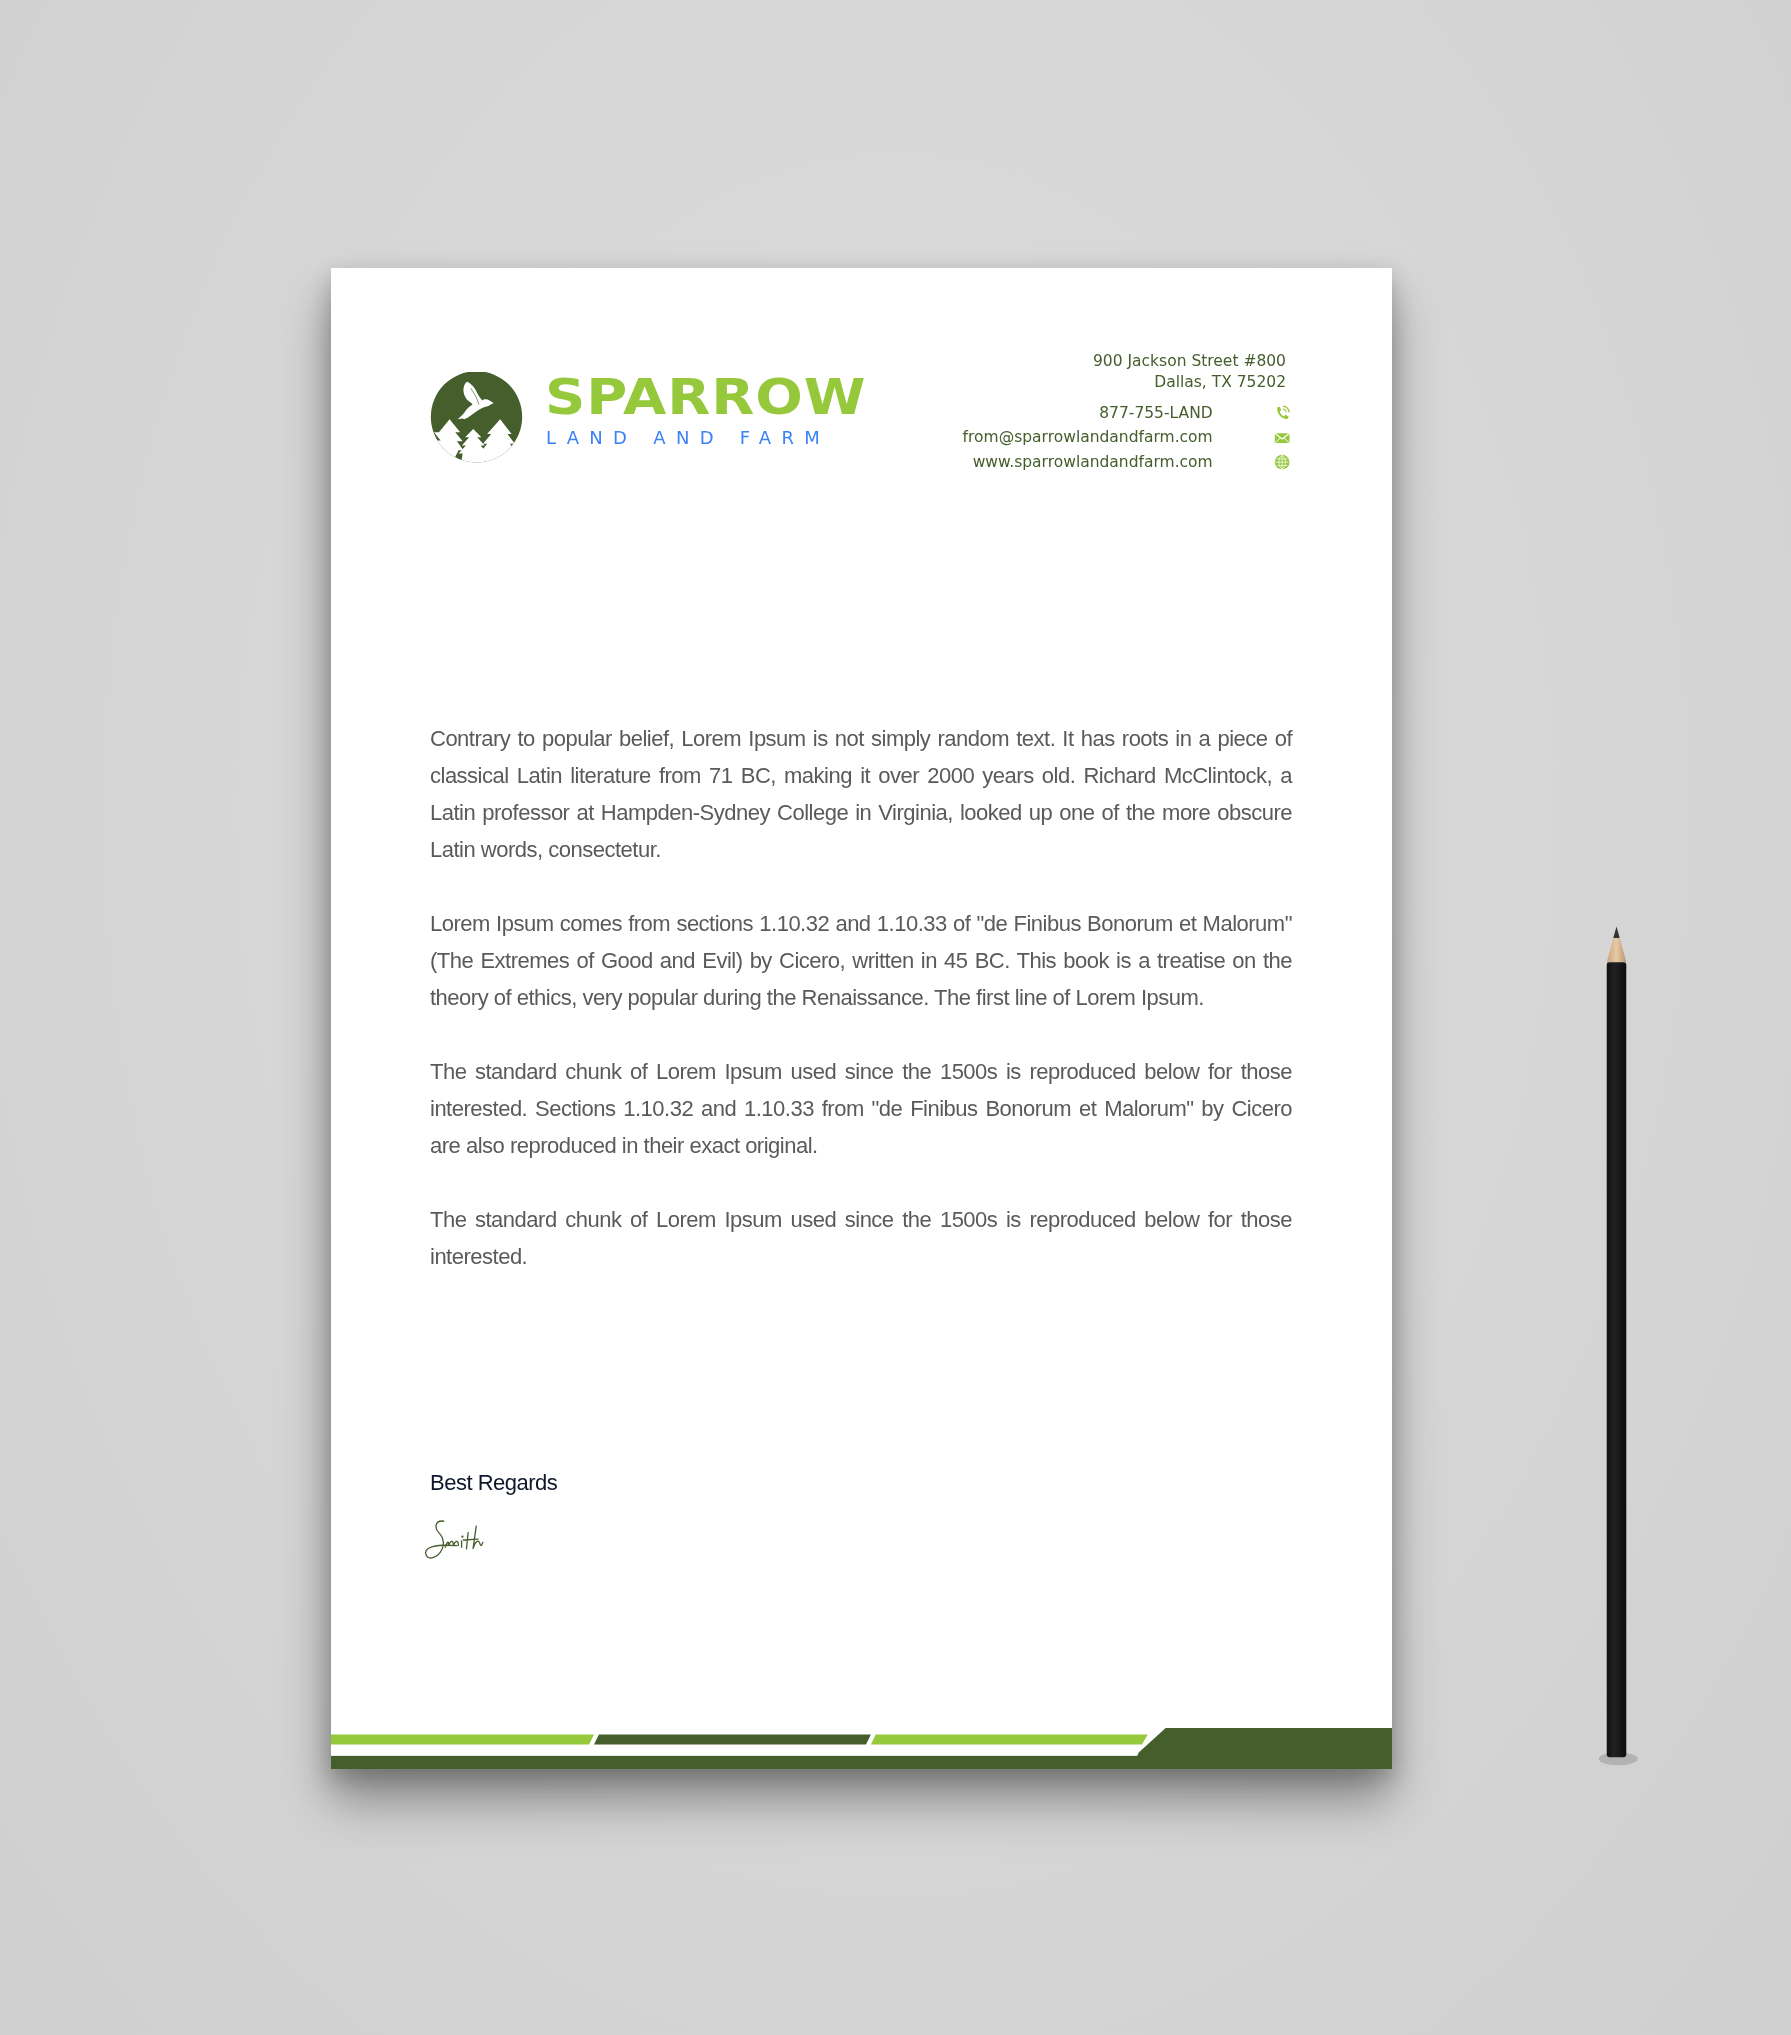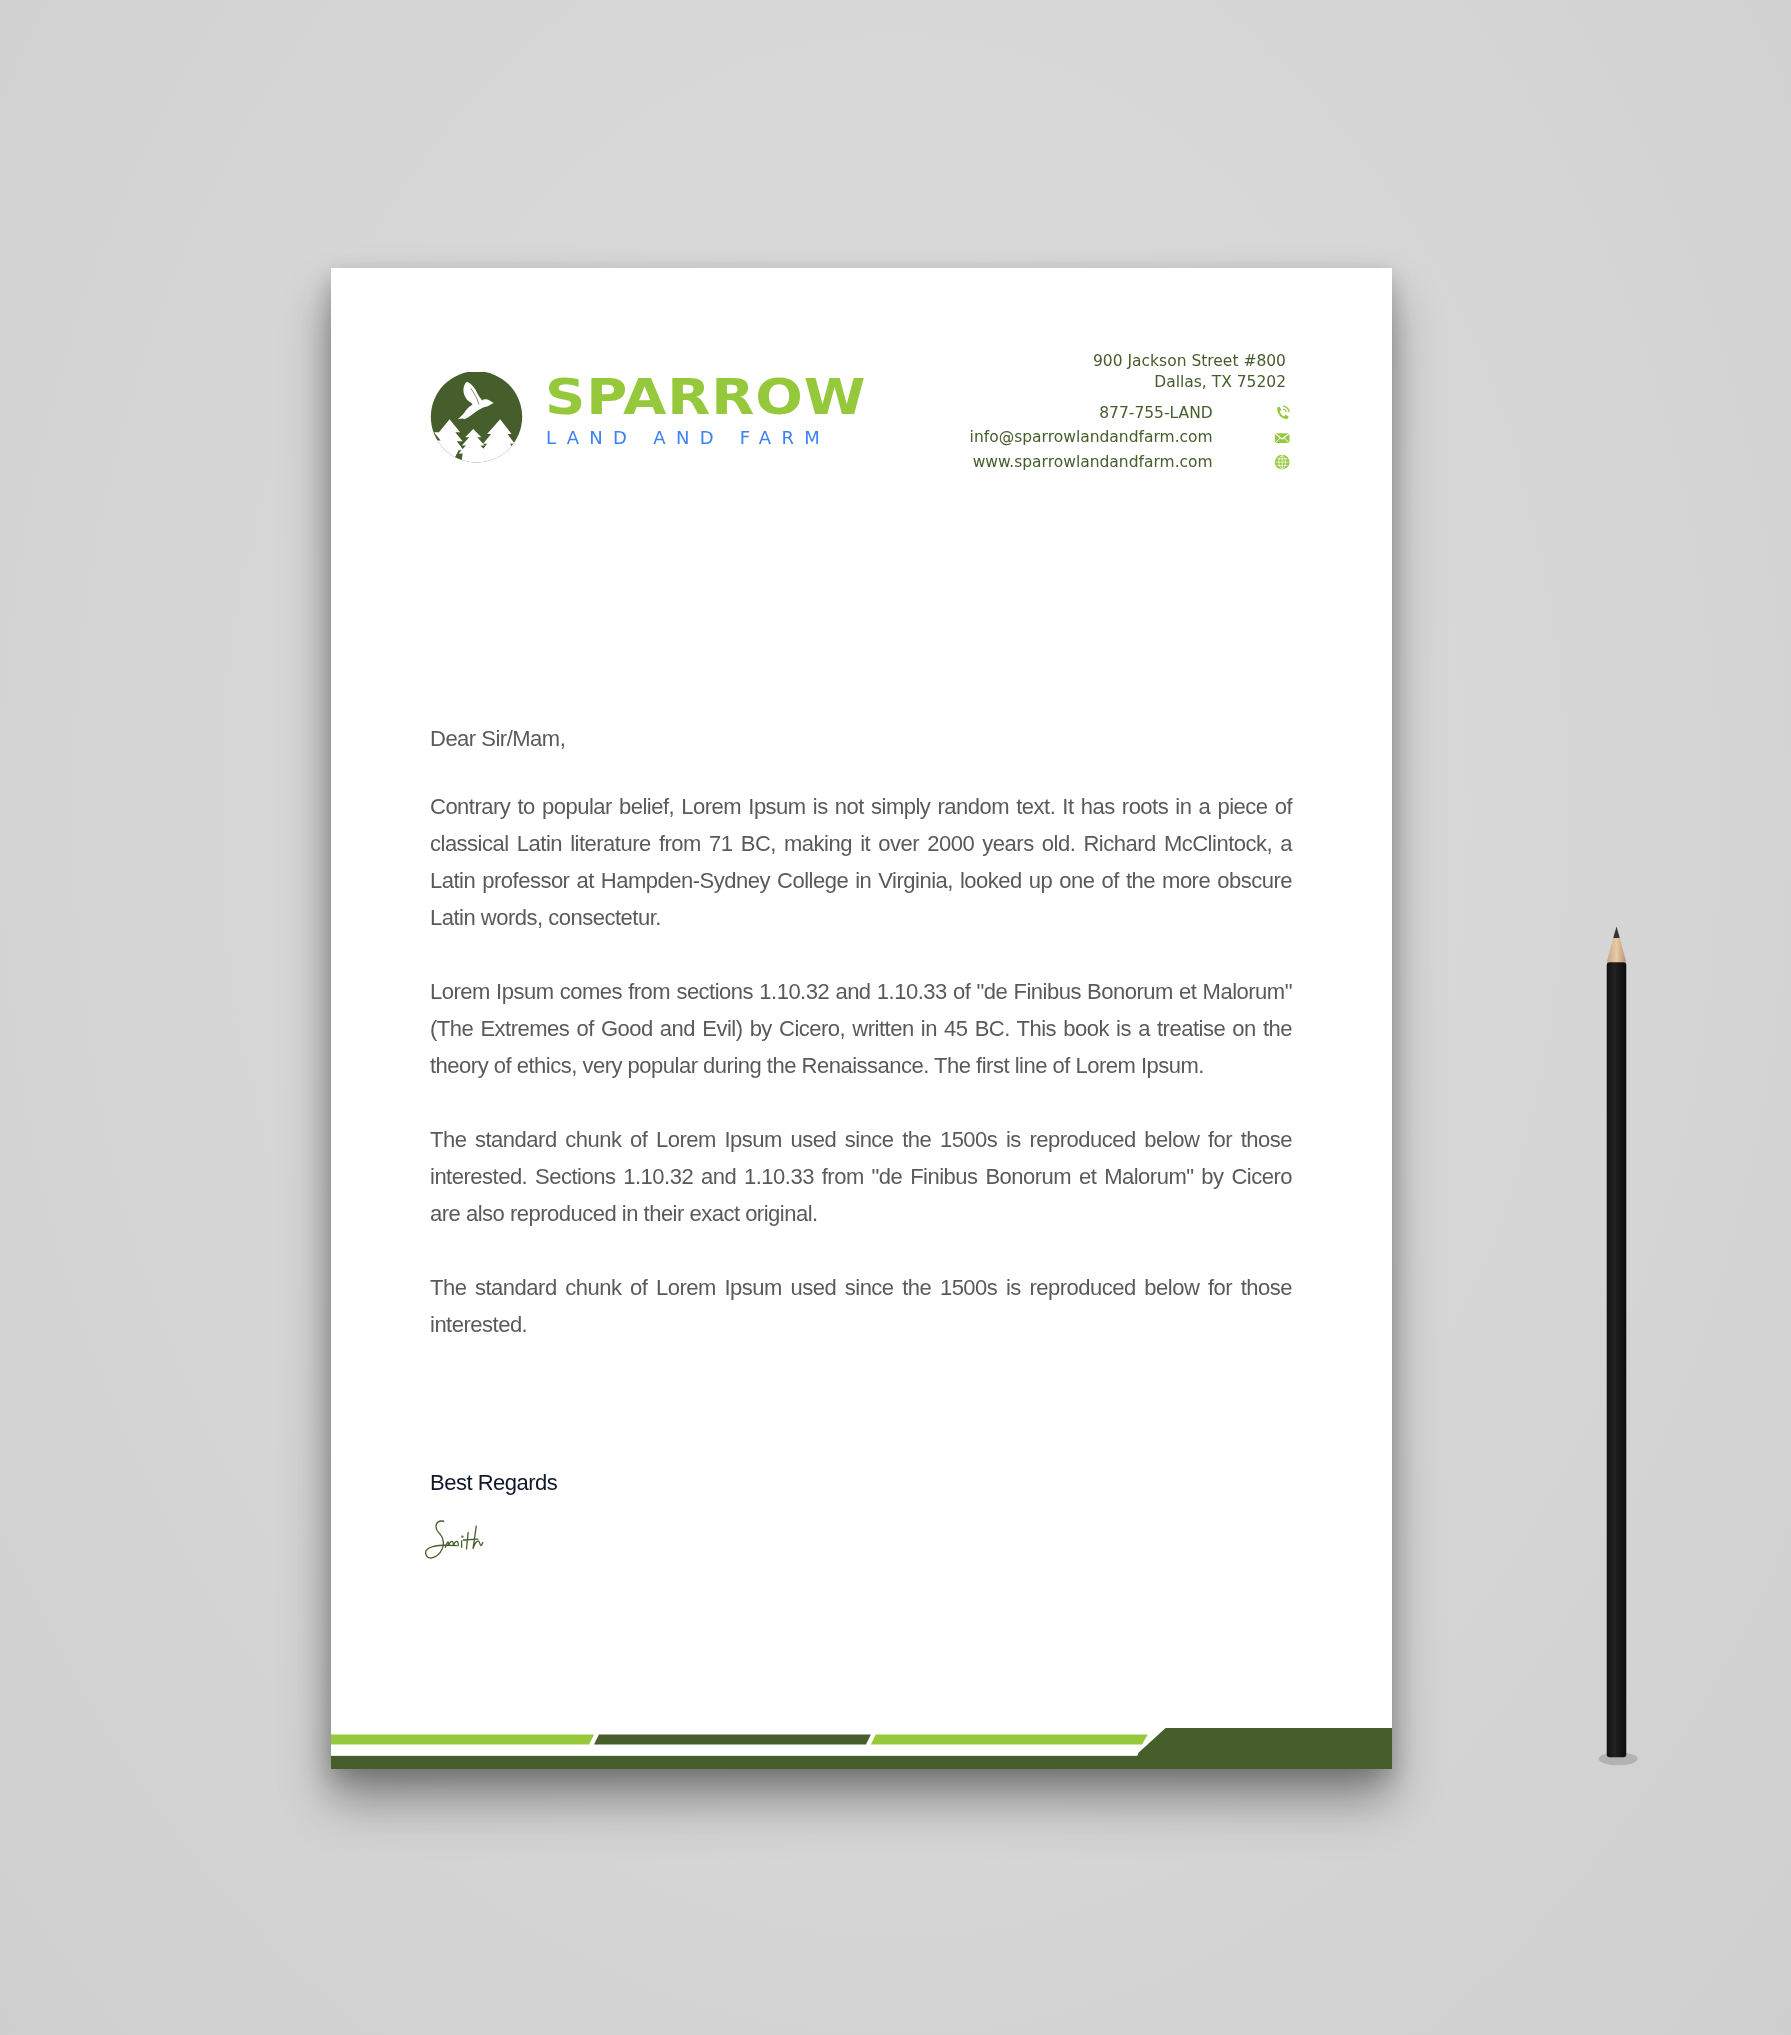--- a/index.html
+++ b/index.html
@@ -85,21 +85,21 @@
     <div class="gap"></div>
     <div class="row">
       <span class="txt">877-755-LAND</span>
       <svg class="ic" viewBox="0 0 20 20">
         <path fill="#96c83c" d="M4,3 L7,2 L9,6 L7,8 C8,11 10,13 12,14 L14,12 L18,14 L17,17 C10,18 3,11 4,3 Z"></path>
         <path fill="none" stroke="#96c83c" stroke-width="1.6" d="M11,5 C13,5 15,7 15,9"></path>
         <path fill="none" stroke="#96c83c" stroke-width="1.6" d="M11,1.5 C15,1.5 18.5,5 18.5,9"></path>
       </svg>
     </div>
     <div class="row">
-      <span class="txt">info@sparrowlandandfarm.com</span>
+      <span class="txt">from@sparrowlandandfarm.com</span>
       <svg class="ic" viewBox="0 0 20 20">
         <rect x="1" y="4" width="18" height="12" fill="#96c83c"></rect>
         <path d="M1,4 L10,11 L19,4" fill="none" stroke="#ffffff" stroke-width="1.5"></path>
         <path d="M1,16 L8,9.5 M19,16 L12,9.5" fill="none" stroke="#ffffff" stroke-width="1.2"></path>
       </svg>
     </div>
     <div class="row">
       <span class="txt">www.sparrowlandandfarm.com</span>
       <svg class="ic" viewBox="0 0 20 20">
         <circle cx="10" cy="10" r="9" fill="#96c83c"></circle>
@@ -108,21 +108,20 @@
           <line x1="10" y1="2" x2="10" y2="18"></line>
           <line x1="2" y1="10" x2="18" y2="10"></line>
           <line x1="3.5" y1="6" x2="16.5" y2="6"></line>
           <line x1="3.5" y1="14" x2="16.5" y2="14"></line>
         </g>
       </svg>
     </div>
   </div>
 
   <div class="body-text">
-    <p class="salutation">Dear Sir/Mam,</p>
     <p>Contrary to popular belief, Lorem Ipsum is not simply random text. It has roots in a piece of classical Latin literature from 71 BC, making it over 2000 years old. Richard McClintock, a Latin professor at Hampden-Sydney College in Virginia, looked up one of the more obscure Latin words, consectetur.</p>
     <p>Lorem Ipsum comes from sections 1.10.32 and 1.10.33 of "de Finibus Bonorum et Malorum" (The Extremes of Good and Evil) by Cicero, written in 45 BC. This book is a treatise on the theory of ethics, very popular during the Renaissance. The first line of Lorem Ipsum.</p>
     <p>The standard chunk of Lorem Ipsum used since the 1500s is reproduced below for those interested. Sections 1.10.32 and 1.10.33 from "de Finibus Bonorum et Malorum" by Cicero are also reproduced in their exact original.</p>
     <p>The standard chunk of Lorem Ipsum used since the 1500s is reproduced below for those interested.</p>
   </div>
 
   <div class="regards">Best Regards</div>
 
   <svg class="signature" viewBox="0 0 120 70" aria-label="Smith">
     <g fill="none" stroke="#465d2c" stroke-width="1.6" stroke-linecap="round">

